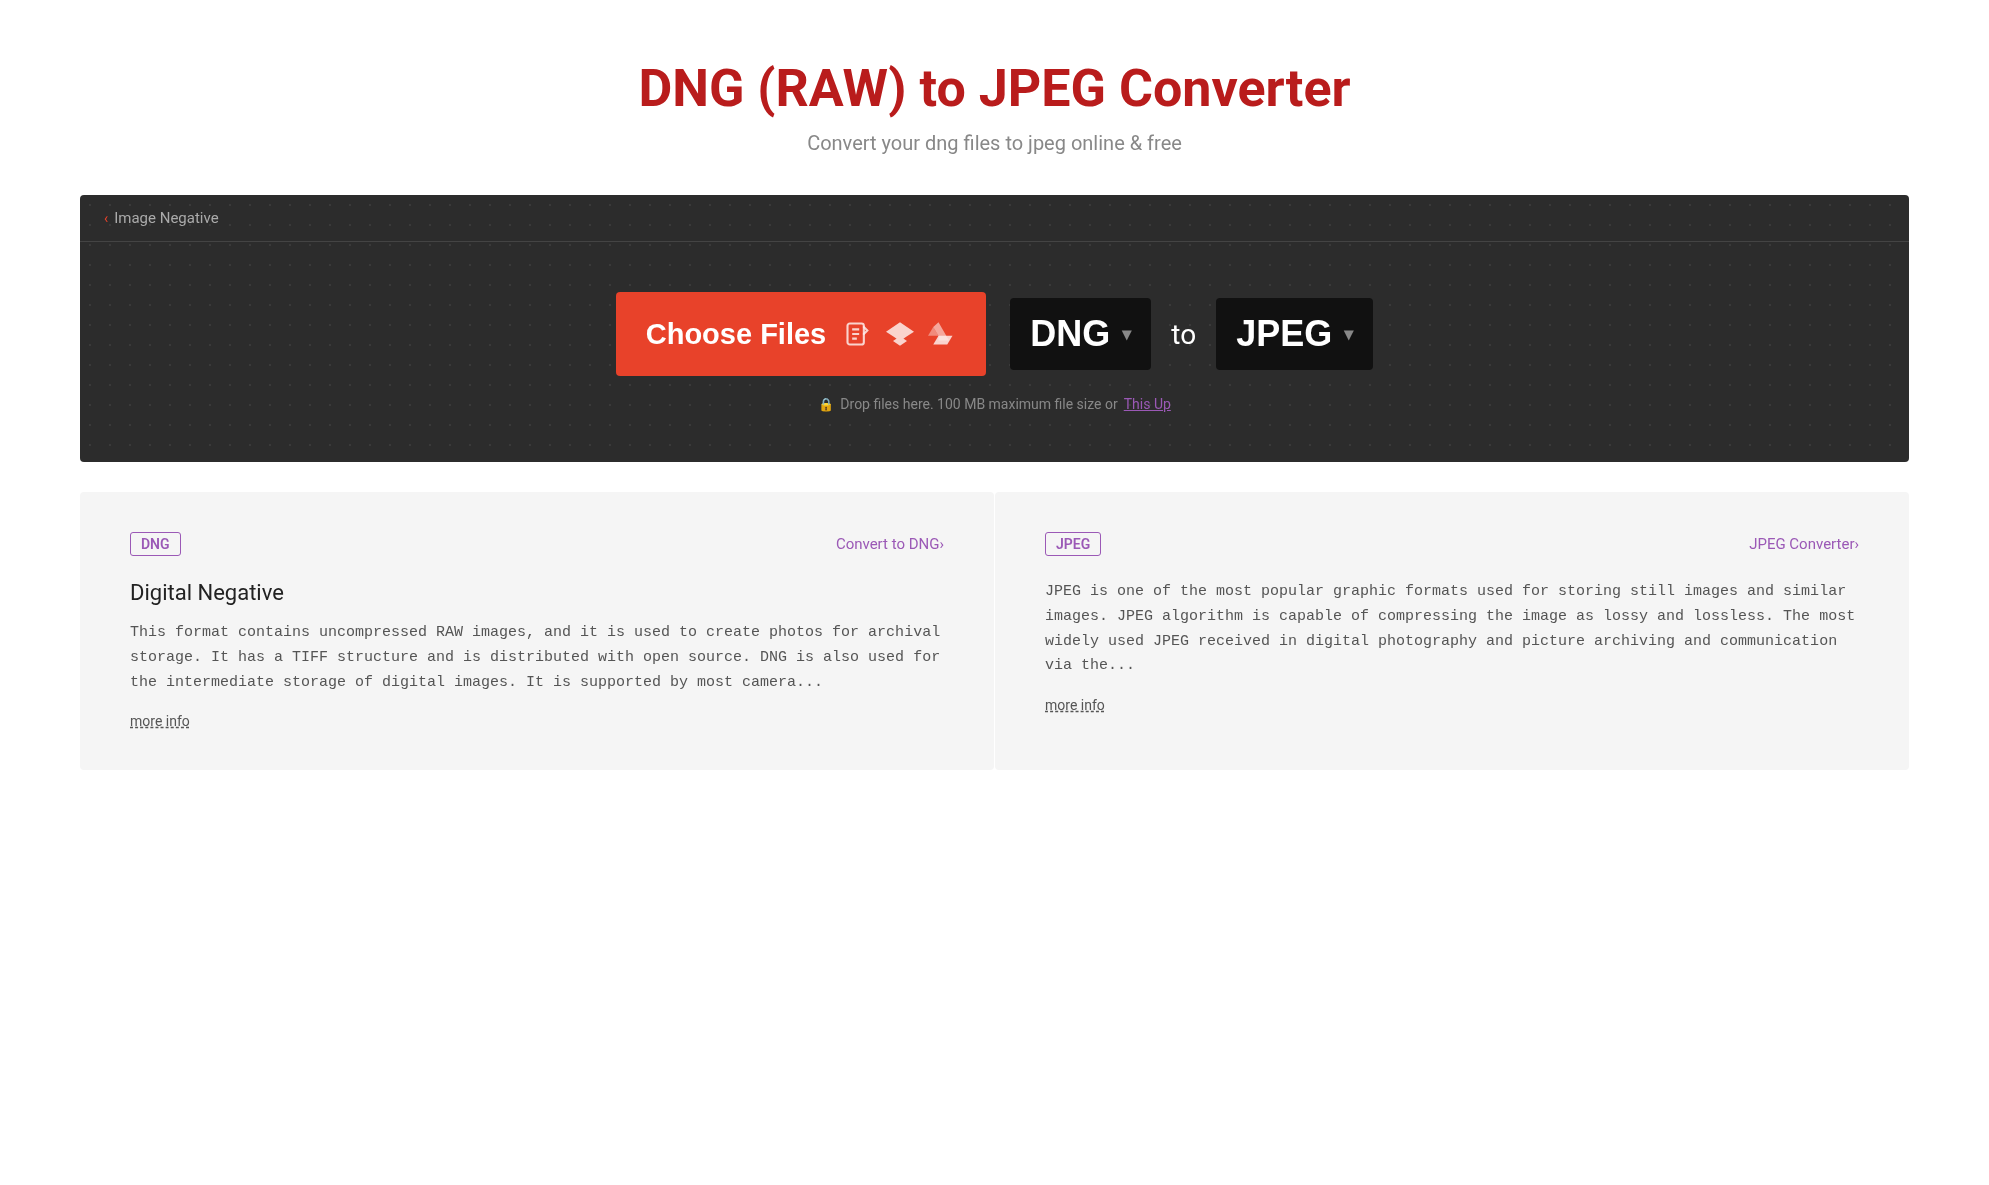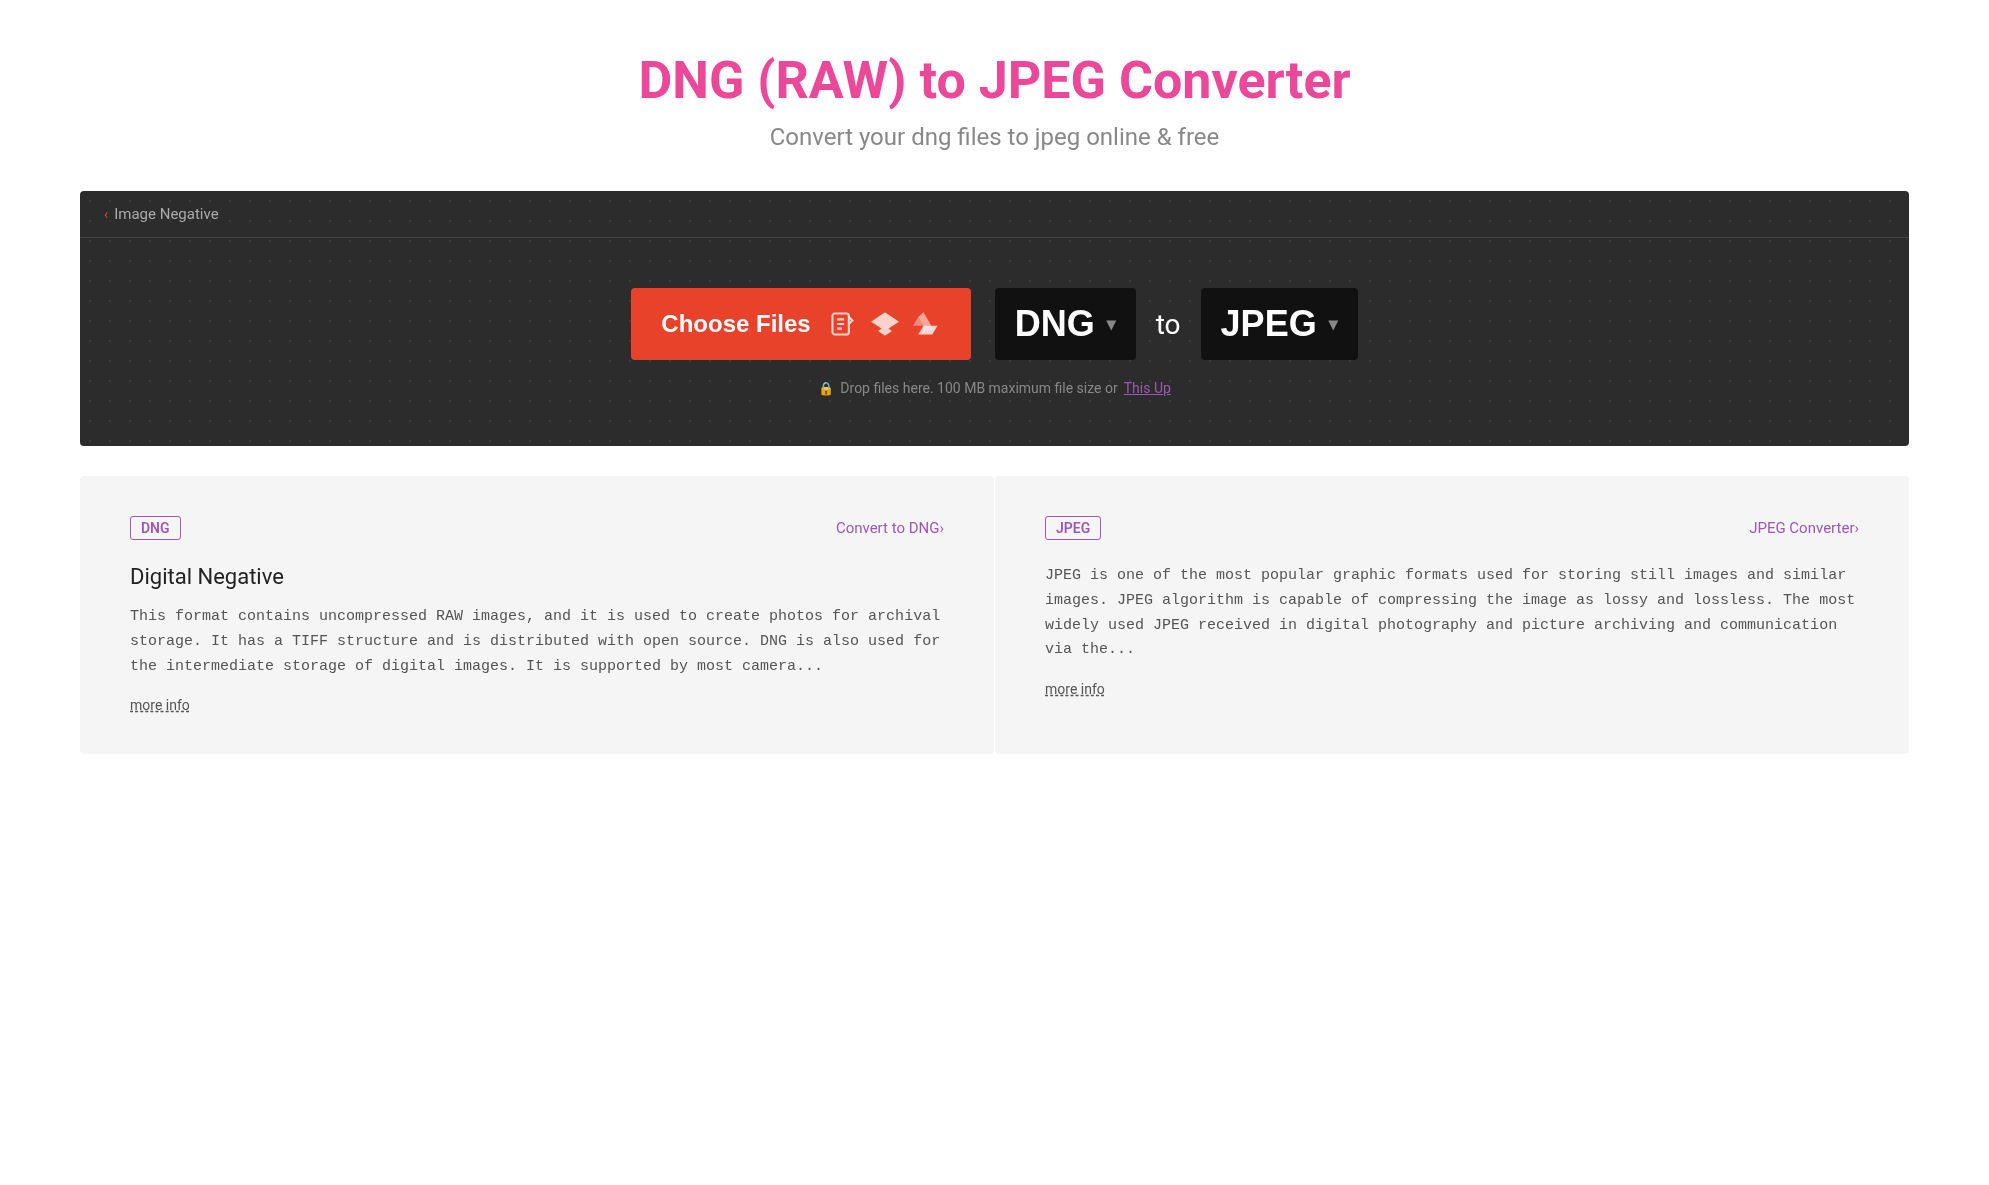--- a/index.html
+++ b/index.html
@@ -10,25 +10,26 @@
     }
 
     
     .page-header {
       text-align: center;
       padding: 50px 20px 40px;
     }
     .page-title {
       font-size: 52px;
       font-weight: 700;
-      color: #ec4899;
+      color: #b91c1c;
       margin-bottom: 12px;
+      margin-top: 8px;
     }
     .page-subtitle {
-      font-size: 24px;
+      font-size: 20px;
       color: #888;
     }
 
     
     .converter-section {
       background: #2c2c2c;
       background-image: radial-gradient(circle, #3a3a3a 1px, transparent 1px);
       background-size: 20px 20px;
       padding: 0;
       margin: 0 80px;
@@ -62,24 +63,24 @@
       display: flex;
       align-items: center;
       gap: 24px;
     }
 
     .choose-files-btn {
       background: #e8422a;
       border: none;
       border-radius: 4px;
       color: #fff;
-      font-size: 24px;
+      font-size: 29px;
       font-weight: 600;
       padding: 0 30px;
-      height: 72px;
+      height: 84px;
       cursor: pointer;
       display: flex;
       align-items: center;
       gap: 18px;
       min-width: 320px;
     }
 
     .btn-icons {
       display: flex;
       align-items: center;

